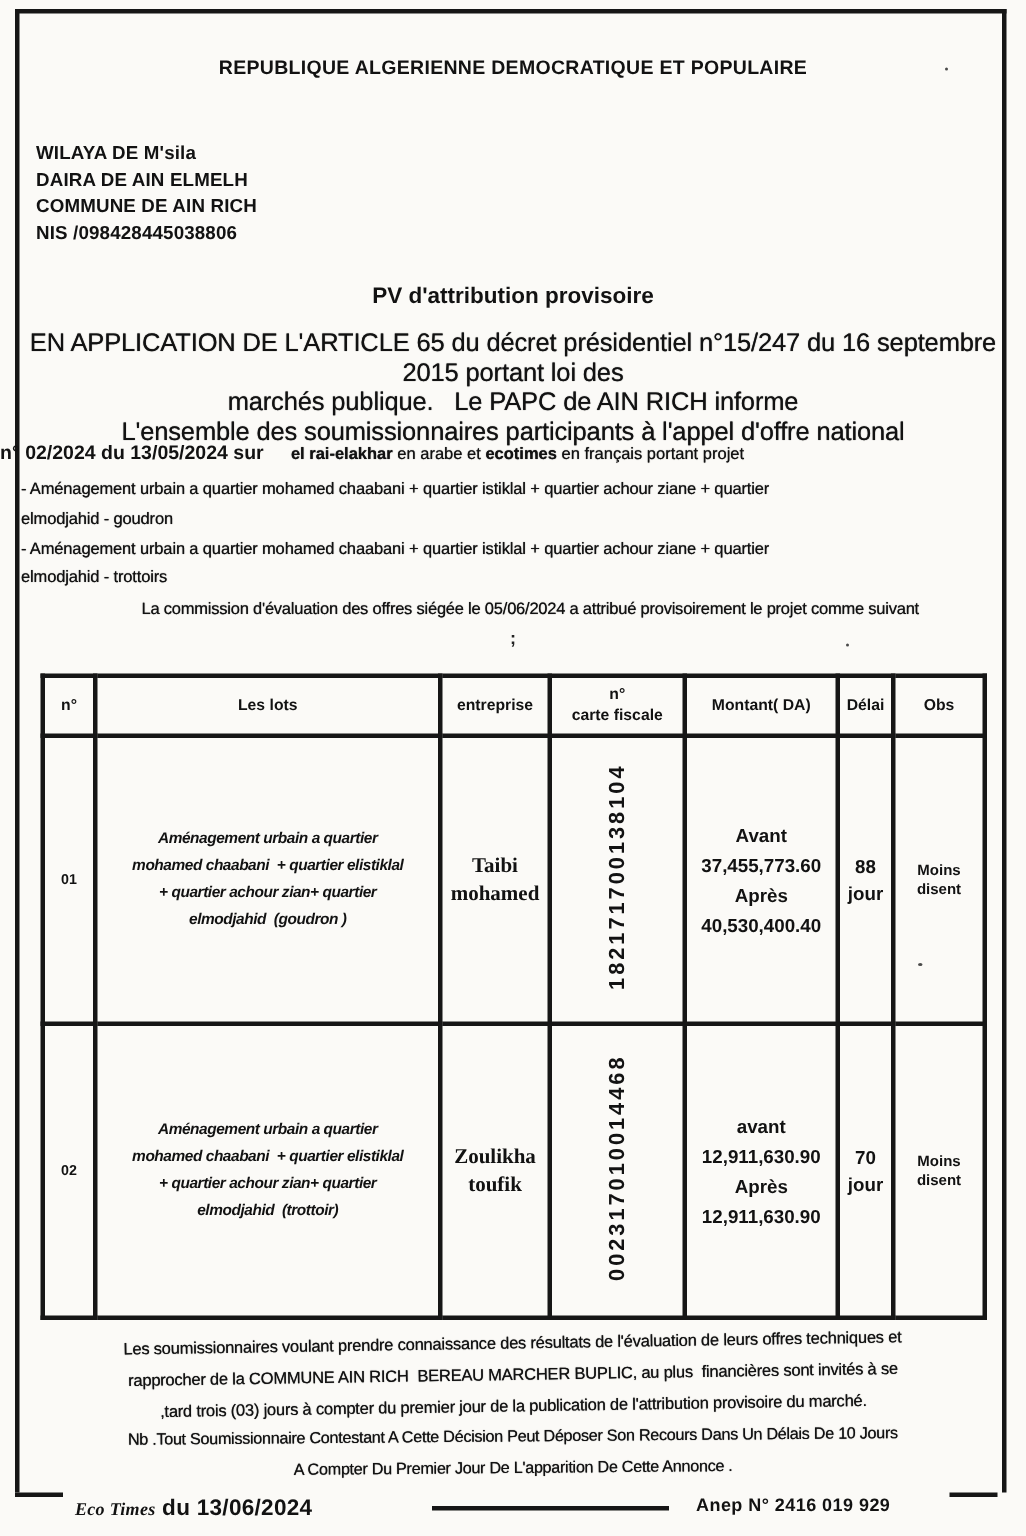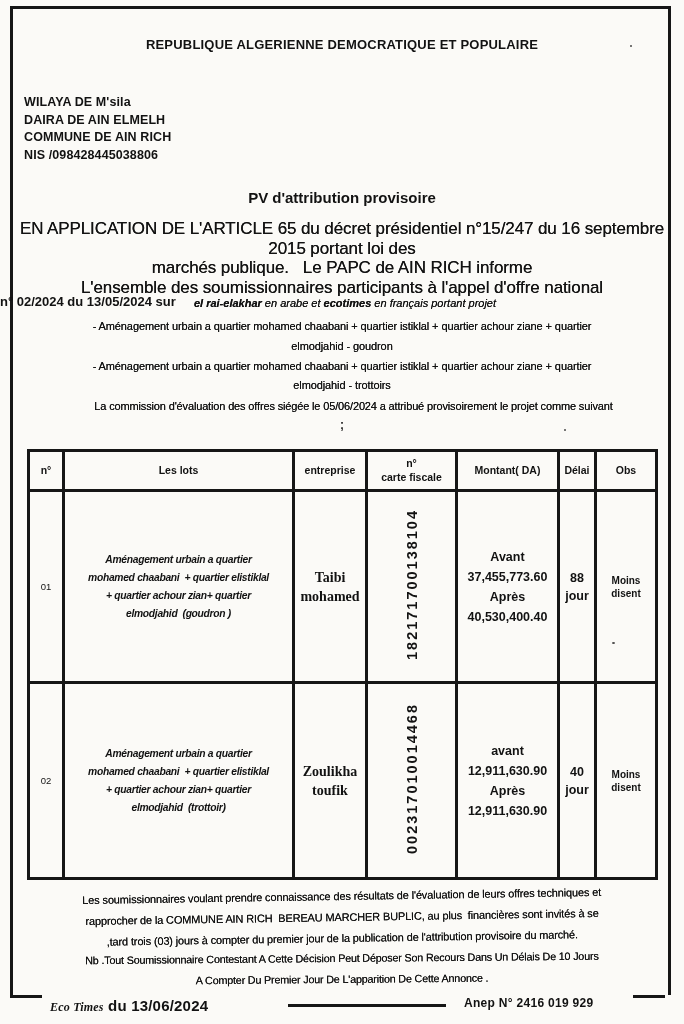--- a/index.html
+++ b/index.html
@@ -36,25 +36,24 @@
     position:absolute; top:219px; left:14px; right:14px; text-align:center;
     font-size:17px; line-height:19.5px; letter-spacing:-0.1px;
   }
   .appel-ref{
     position:absolute; top:294px; left:0; right:0; text-align:left;
     font-size:13px; font-weight:700;
   }
   .project-line{
     position:absolute; top:297px; left:6px; right:0; text-align:center;
     font-size:11px;
-    font-style:italic;
   }
   .project-line .b{font-weight:700;}
   .lots-intro{
-    position:absolute; top:317px; left:14px; right:14px; text-align:center;
+    position:absolute; top:317px; left:14px; right:14px; text-align:left;
     font-size:11px; line-height:19.8px; letter-spacing:-0.1px;
   }
   .commission-line{
     position:absolute; top:400px; left:10px; right:10px; text-align:center;
     font-size:11px; letter-spacing:-0.15px;padding-left:23px;
   }
   .stray{
     position:absolute; left:340px; top:418px; font-size:12px; font-weight:700; color:#222;
   }
 
@@ -63,21 +62,21 @@
     border-collapse:collapse; table-layout:fixed;
   }
   table.award th, table.award td{
     border:3px solid #161616; text-align:center; vertical-align:middle;
     padding:0; overflow:hidden;
   }
   tr.hdr{height:40px;}
   tr.row1{height:192px;}
   tr.row2{height:196px;}
   th.h{font-size:10.5px; font-weight:700; line-height:13.5px; white-space:pre-line;}
-  td.num{font-size:9.5px; font-weight:400;}
+  td.num{font-size:9.5px; font-weight:700;}
   td.lot{
     font-size:10.3px; font-weight:700; font-style:italic;
     line-height:18px; white-space:pre; letter-spacing:-0.3px;
   }
   td.ent{
     font-family:"Liberation Serif", serif;
     font-size:14px; font-weight:700; line-height:19px; white-space:pre-line;
   }
   td.fisc span{
     display:inline-block;
@@ -199,21 +198,21 @@
 mohamed chaabani  + quartier elistiklal
 + quartier achour zian+ quartier
 elmodjahid  (trottoir)</td>
       <td class="ent">Zoulikha
 toufik</td>
       <td class="fisc"><span>002317010014468</span></td>
       <td class="mnt">avant
 12,911,630.90
 Après
 12,911,630.90</td>
-      <td class="del">40
+      <td class="del">70
 jour</td>
       <td class="obs">Moins
 disent</td>
     </tr>
   </tbody>
     </table>
 
   <div class="closing pre inky">Les soumissionnaires voulant prendre connaissance des résultats de l'évaluation de leurs offres techniques et
 rapprocher de la COMMUNE AIN RICH&nbsp; BEREAU MARCHER BUPLIC, au plus&nbsp; financières sont invités à se
 ,tard trois (03) jours à compter du premier jour de la publication de l'attribution provisoire du marché.</div>

